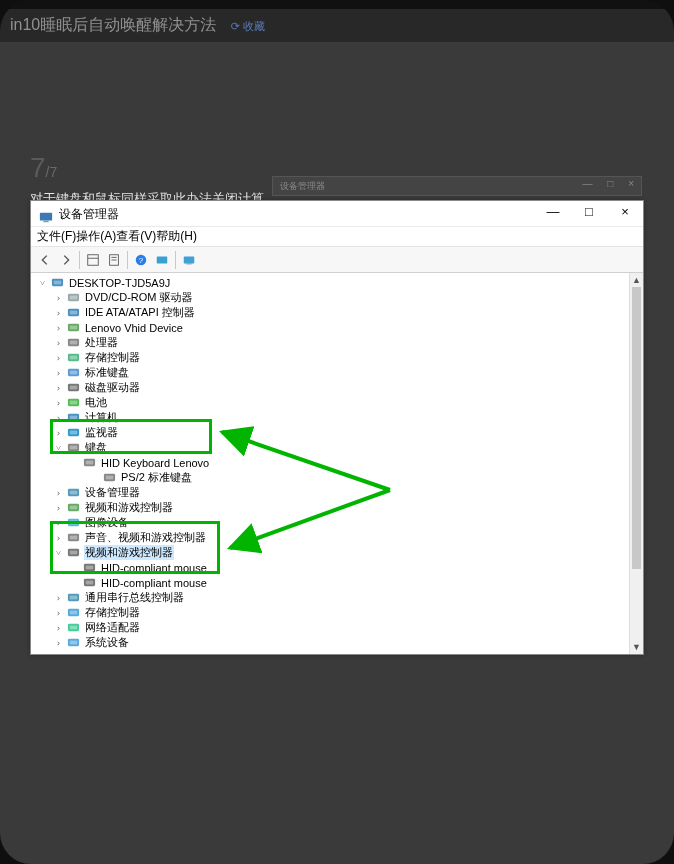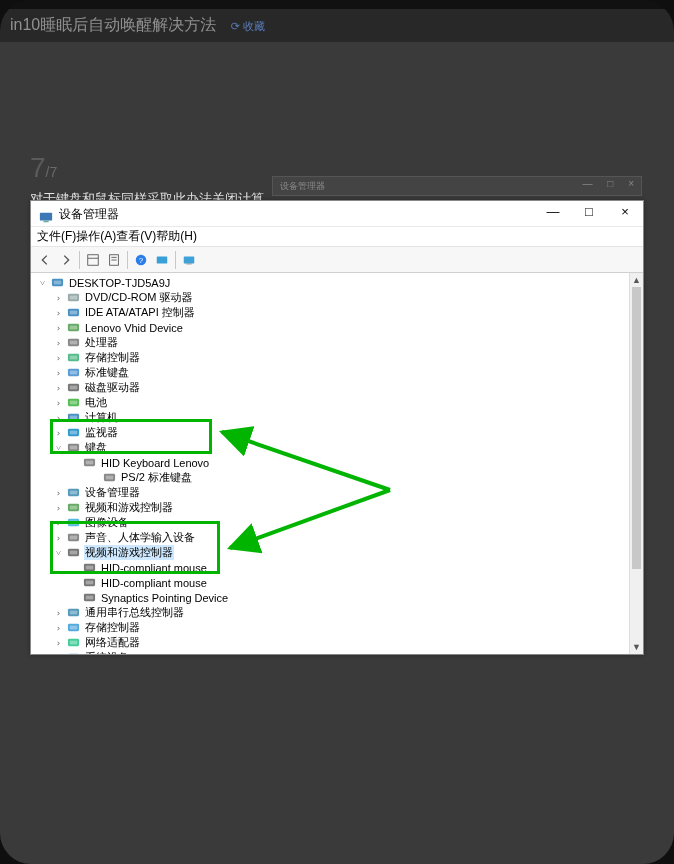--- a/index.html
+++ b/index.html
@@ -311,21 +311,21 @@
     <span class="lbl">图像设备</span>
   </div>
           <div class="node" style="padding-left:22px">
     <span class="exp">›</span>
     <span class="ico">
               <svg viewBox="0 0 14 14">
                 <rect x="1" y="3" width="12" height="8" rx="1.5" fill="#888"></rect>
                 <rect x="3" y="5" width="8" height="4" fill="#fff" opacity=".35"></rect>
               </svg>
             </span>
-    <span class="lbl">声音、人体学输入设备</span>
+    <span class="lbl">声音、视频和游戏控制器</span>
   </div>
           <div class="node sel" style="padding-left:22px">
     <span class="exp">˅</span>
     <span class="ico">
               <svg viewBox="0 0 14 14">
                 <rect x="1" y="3" width="12" height="8" rx="1.5" fill="#777"></rect>
                 <rect x="3" y="5" width="8" height="4" fill="#fff" opacity=".35"></rect>
               </svg>
             </span>
     <span class="lbl">视频和游戏控制器</span>
@@ -342,30 +342,20 @@
   </div>
           <div class="node" style="padding-left:38px">
     <span class="exp"></span>
     <span class="ico">
               <svg viewBox="0 0 14 14">
                 <rect x="1" y="3" width="12" height="8" rx="1.5" fill="#777"></rect>
                 <rect x="3" y="5" width="8" height="4" fill="#fff" opacity=".35"></rect>
               </svg>
             </span>
     <span class="lbl">HID-compliant mouse</span>
-  </div>
-          <div class="node" style="padding-left:38px">
-    <span class="exp"></span>
-    <span class="ico">
-              <svg viewBox="0 0 14 14">
-                <rect x="1" y="3" width="12" height="8" rx="1.5" fill="#777"></rect>
-                <rect x="3" y="5" width="8" height="4" fill="#fff" opacity=".35"></rect>
-              </svg>
-            </span>
-    <span class="lbl">Synaptics Pointing Device</span>
   </div>
           <div class="node" style="padding-left:22px">
     <span class="exp">›</span>
     <span class="ico">
               <svg viewBox="0 0 14 14">
                 <rect x="1" y="3" width="12" height="8" rx="1.5" fill="#59b"></rect>
                 <rect x="3" y="5" width="8" height="4" fill="#fff" opacity=".35"></rect>
               </svg>
             </span>
     <span class="lbl">通用串行总线控制器</span>

